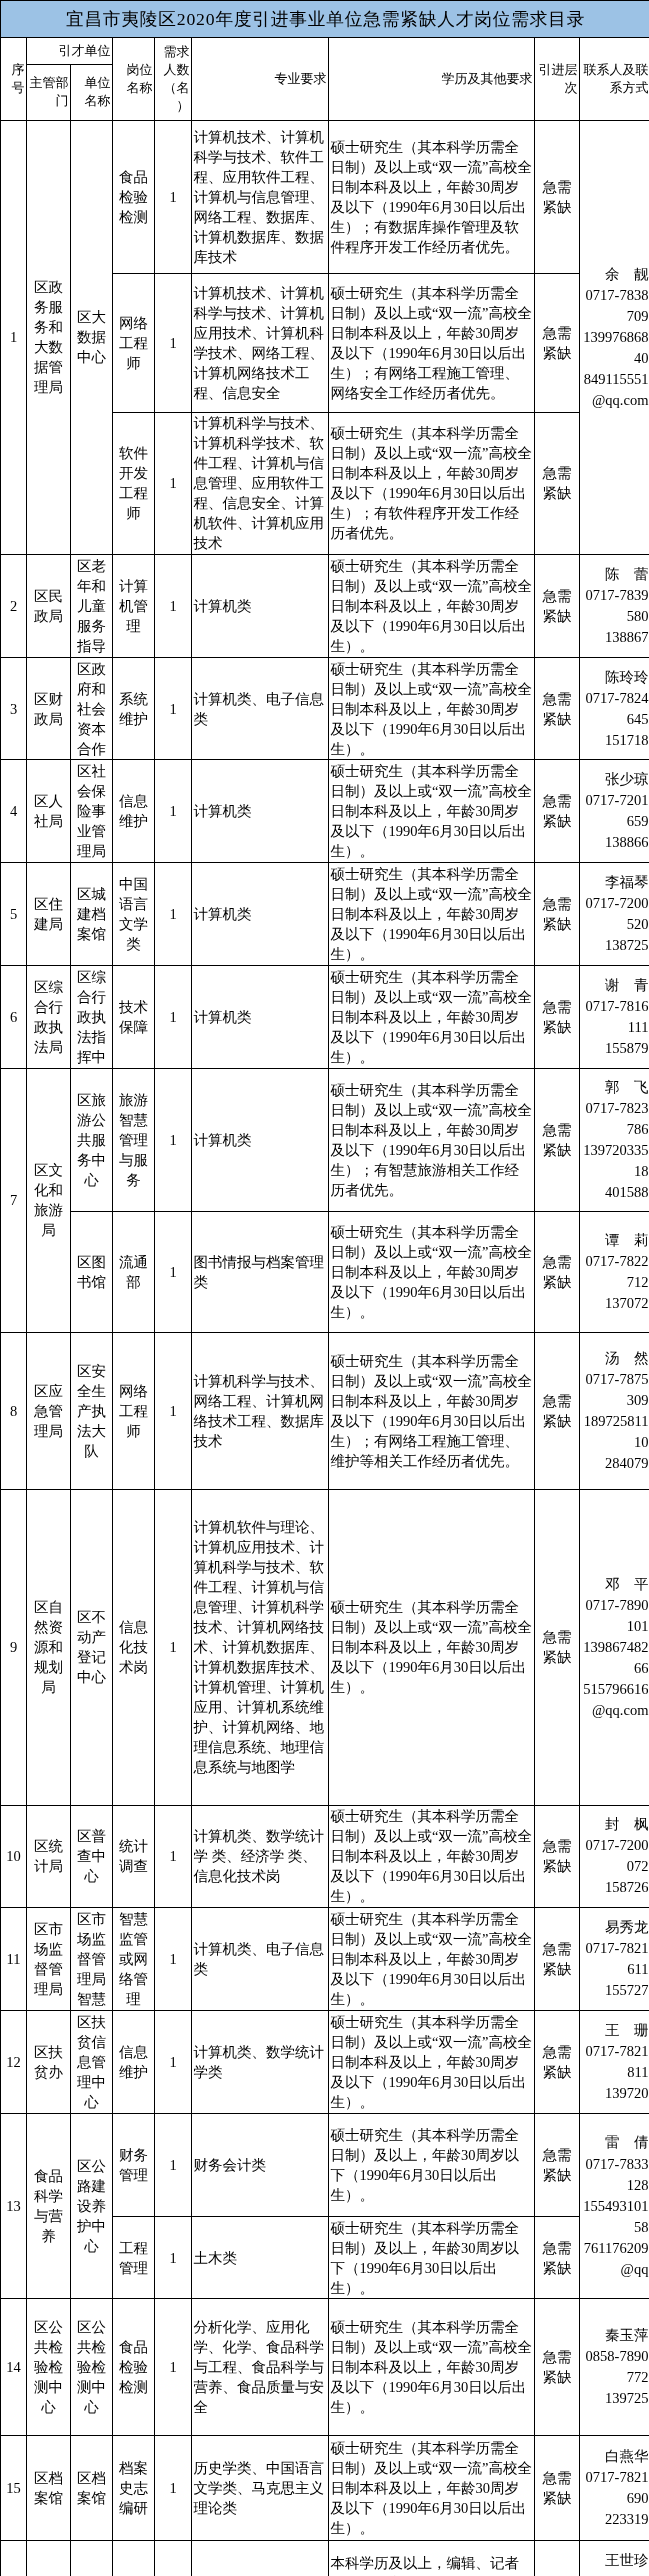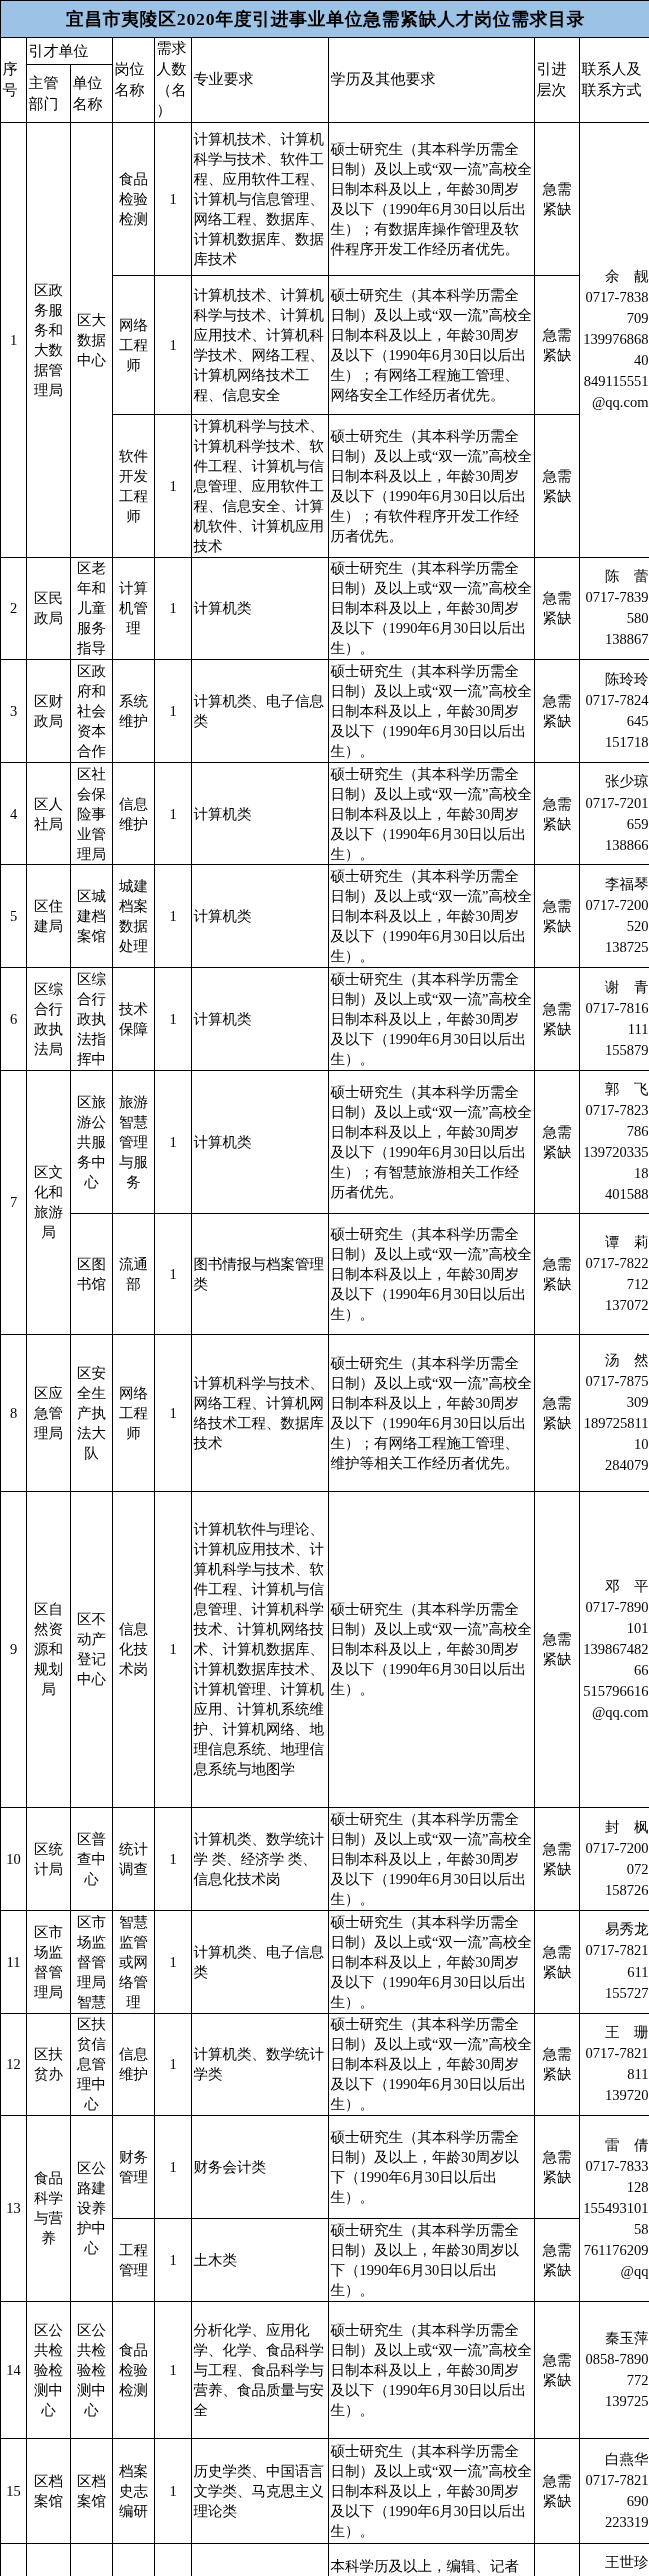--- a/index.html
+++ b/index.html
@@ -3,22 +3,22 @@
 <meta charset="utf-8">
 <style>
   html,body{margin:0;padding:0;background:#ffffff;color:#000;
     font-family:"Liberation Serif","DejaVu Serif",serif;}
   .sheet{width:650px;margin:0;background:#fff;}
   table{border-collapse:collapse;width:650px;table-layout:fixed;
     border:1.6px solid #000;}
   td,th{border:0.8px solid #000;padding:0.8px 1.6px;font-size:14.5px;
     line-height:1.38;vertical-align:middle;overflow:hidden;
     font-weight:normal;word-break:break-word;}
-  th{font-size:15px;text-align:left;}
-  .title-cell{background:#9CC2E5;text-align:center;font-weight:bold;
+  th{font-size:13px;text-align:right;}
+  .title-cell{background:#9CC2E5;text-align:center;font-weight:normal;
     font-size:17.7px;height:34px;letter-spacing:0.8px;}
   .c{text-align:center;}
   .l{text-align:left;}
   .ct{text-align:right;word-break:break-all;white-space:pre-line;
     line-height:1.45;}
 </style>
 </head>
 <body>
 
 <div class="sheet">
@@ -123,21 +123,21 @@
     <td class="c">急需紧缺</td>
     <td class="ct">张少琼
 0717-7201659
 138866</td>
   </tr>
 
   <tr style="height:103px">
     <td class="c">5</td>
     <td class="c">区住建局</td>
     <td class="c">区城建档案馆</td>
-    <td class="c">城建档案数据处理</td>
+    <td class="c">中国语言文学类</td>
     <td class="c">1</td>
     <td class="l">计算机类</td>
     <td class="l">硕士研究生（其本科学历需全日制）及以上或“双一流”高校全日制本科及以上，年龄30周岁及以下（1990年6月30日以后出生）。</td>
     <td class="c">急需紧缺</td>
     <td class="ct">李福琴
 0717-7200520
 138725</td>
   </tr>
 
   <tr style="height:102px">

